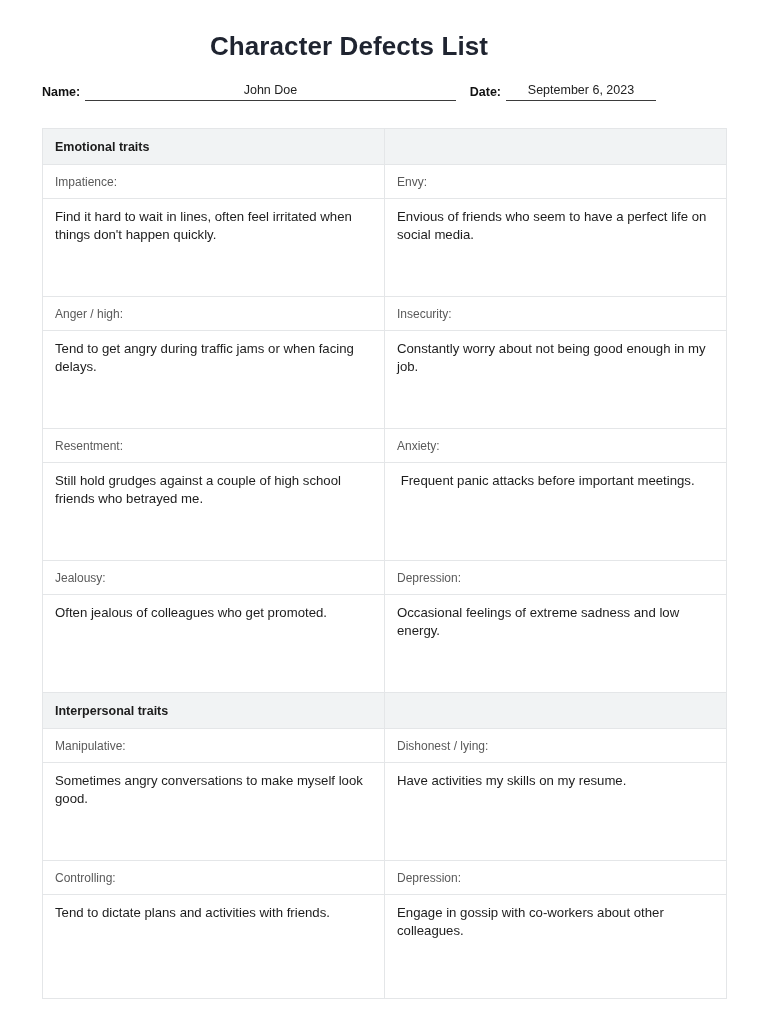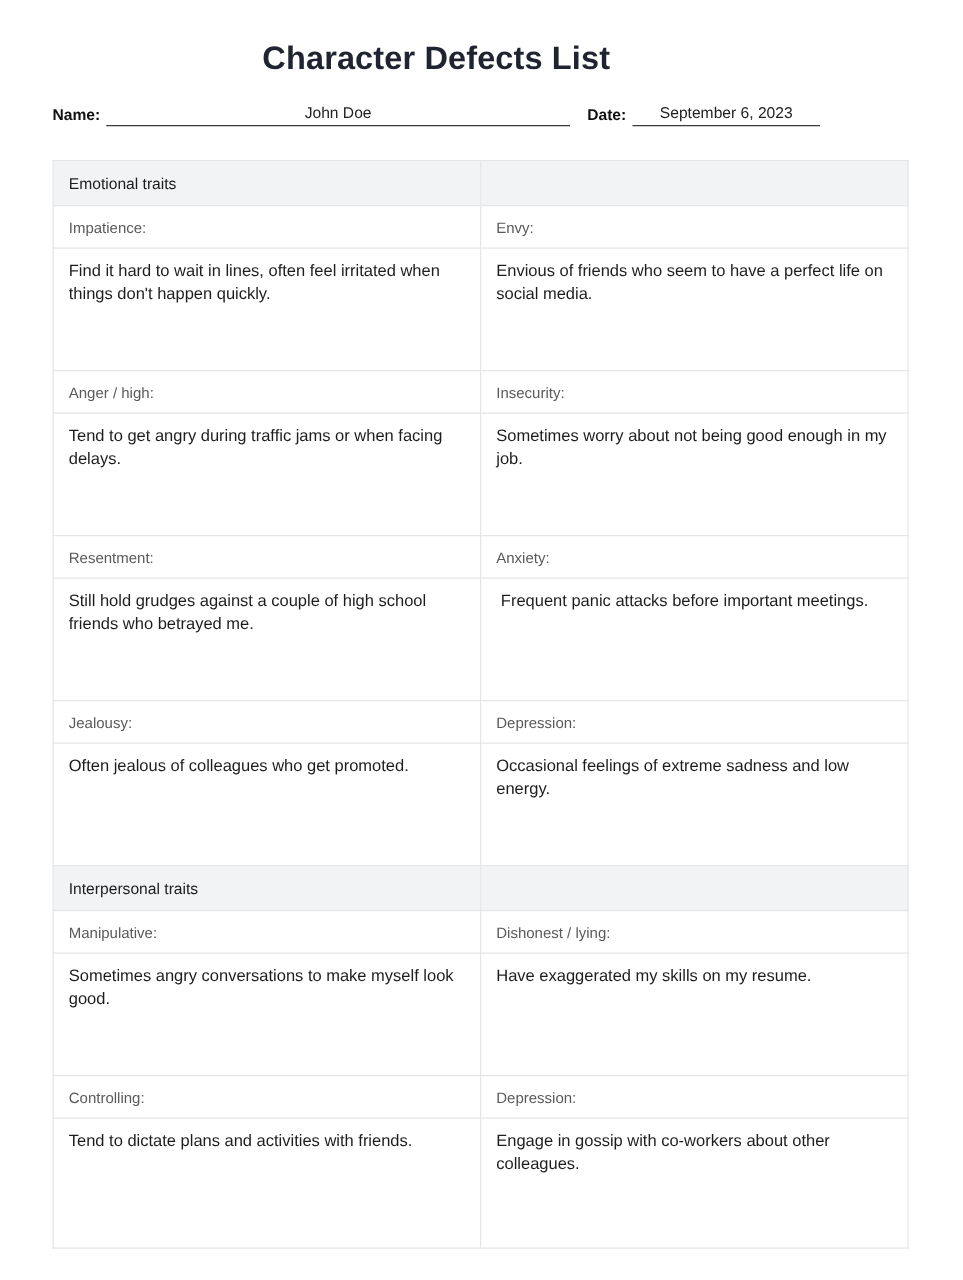--- a/index.html
+++ b/index.html
@@ -85,21 +85,21 @@
     box-sizing: border-box;
   }
 
   
   tr.section-row td {
     background: #f1f3f4;
     height: 36px;
   }
   .section-title {
     font-size: 12.5px;
-    font-weight: normal;
+    font-weight: bold;
     color: #1c1c1c;
     padding: 10px 12px 0 12px;
     line-height: 16px;
   }
 
   
   tr.label-row td {
     height: 34px;
     background: #ffffff;
   }
@@ -181,21 +181,21 @@
         </td>
         <td>
           <div class="trait-label">Insecurity:</div>
         </td>
       </tr>
       <tr class="answer-row">
         <td>
           <div class="trait-answer">Tend to get angry during traffic jams or when facing delays.</div>
         </td>
         <td>
-          <div class="trait-answer">Sometimes worry about not being good enough in my job.</div>
+          <div class="trait-answer">Constantly worry about not being good enough in my job.</div>
         </td>
       </tr>
 
       <tr class="label-row">
         <td>
           <div class="trait-label">Resentment:</div>
         </td>
         <td>
           <div class="trait-label">Anxiety:</div>
         </td>
@@ -241,21 +241,21 @@
         </td>
         <td>
           <div class="trait-label">Dishonest / lying:</div>
         </td>
       </tr>
       <tr class="answer-row">
         <td>
           <div class="trait-answer">Sometimes angry conversations to make myself look good.</div>
         </td>
         <td>
-          <div class="trait-answer">Have exaggerated my skills on my resume.</div>
+          <div class="trait-answer">Have activities my skills on my resume.</div>
         </td>
       </tr>
 
       <tr class="label-row">
         <td>
           <div class="trait-label">Controlling:</div>
         </td>
         <td>
           <div class="trait-label">Depression:</div>
         </td>

